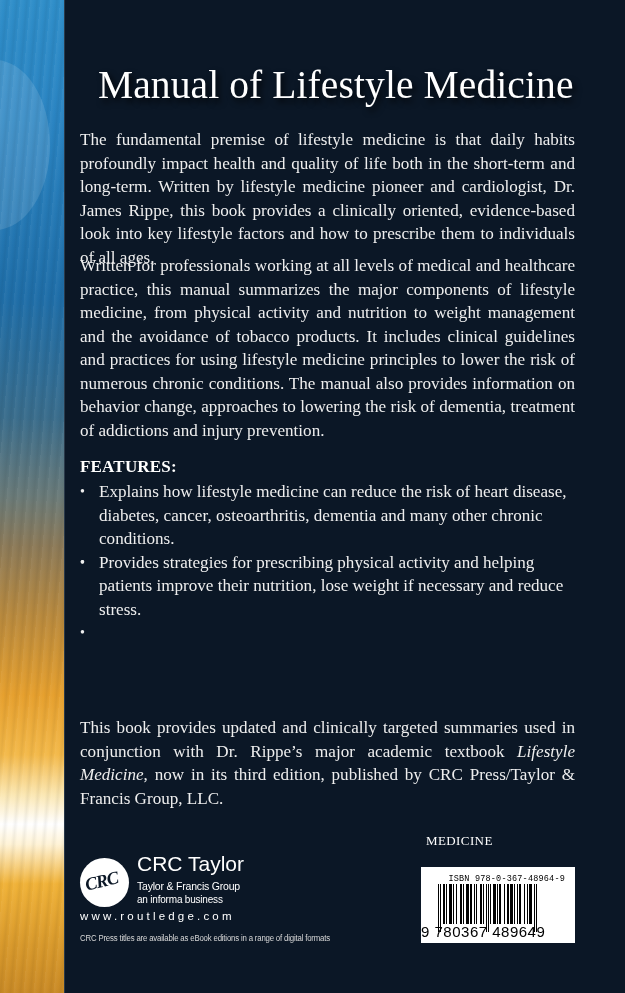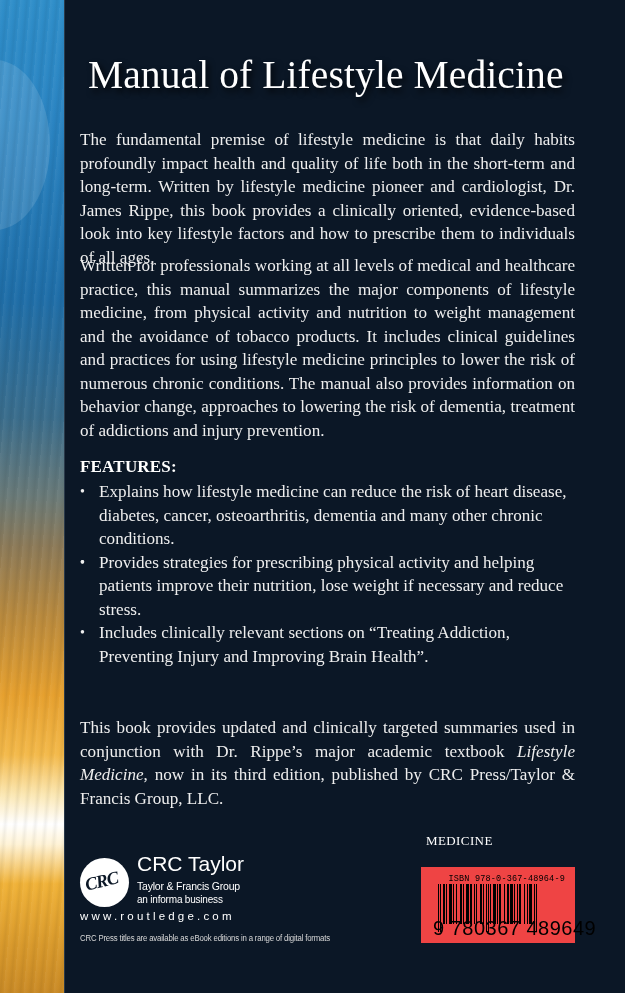--- a/index.html
+++ b/index.html
@@ -69,21 +69,21 @@
     .title {
       position: absolute;
       left: 0; top: 44px;
       width: 520px;
       font-size: 39.5px;
       font-weight: normal;
       letter-spacing: 0.1px;
       color: #ffffff;
       text-shadow: 3px 4px 6px rgba(0,0,0,0.8);
       white-space: nowrap;
-      margin: 8px;
+      margin: 18px;
     }
     .para {
       position: absolute;
       left: 0;
       width: 495px;
       font-size: 17.1px;
       line-height: 23.5px;
       text-align: justify;
       color: #eeeeee;
       margin: 0;
@@ -125,21 +125,21 @@
       position: absolute;
       left: 426px; top: 833px;
       font-size: 13px;
       letter-spacing: 0.4px;
       color: #ffffff;
     }
     .barcode {
       position: absolute;
       left: 421px; top: 867px;
       width: 154px; height: 76px;
-      background: #ef4444;
+      background: #ffffff;
       box-sizing: border-box;
     }
     .isbn-text {
       position: absolute;
       top: 7px; right: 10px;
       font-family: "Liberation Mono", "DejaVu Sans Mono", monospace;
       font-size: 8.5px;
       color: #000;
       letter-spacing: 0.2px;
     }
@@ -152,23 +152,23 @@
     }
     .bars span {
       display: block;
       height: 40px;
       background: #000;
     }
     .bars span.tall { height: 48px; }
     .bars span.gap { background: transparent; }
     .barcode-digits {
       position: absolute;
-      left: 12px; bottom: 3px;
-      font-family: "Liberation Sans", "DejaVu Sans", sans-serif;
-      font-size: 20px;
+      left: 0; bottom: 3px;
+      font-family: "Liberation Sans", "DejaVu Sans", sans-serif;
+      font-size: 15px;
       color: #000;
       letter-spacing: 0.5px;
       white-space: pre;
     }
     .publisher {
       position: absolute;
       left: 80px; top: 858px;
     }
     .crc-logo {
       position: absolute;
@@ -261,21 +261,20 @@
       </li>
       <li>
         <span class="bullet">•</span>
       </li>
       <li>
         <span class="bullet">•</span>
         <span>Provides strategies for prescribing physical activity and helping patients improve their nutrition, lose weight if necessary and reduce stress.</span>
       </li>
       <li>
         <span class="bullet">•</span>
-        <span>Includes clinically relevant sections on “Treating Addiction, Preventing Injury and Improving Brain Health”.</span>
       </li>
     </ul>
 
     <p class="para para3"><span>This book provides updated and clinically targeted summaries used in conjunction with Dr. Rippe’s major academic textbook </span><em>Lifestyle Medicine</em><span>, now in its third edition, published by CRC Press/Taylor &amp; Francis Group, LLC.</span></p>
   </div>
 
   <div class="category">MEDICINE</div>
 
   <div class="barcode">
     <div class="isbn-text">ISBN 978-0-367-48964-9</div>

